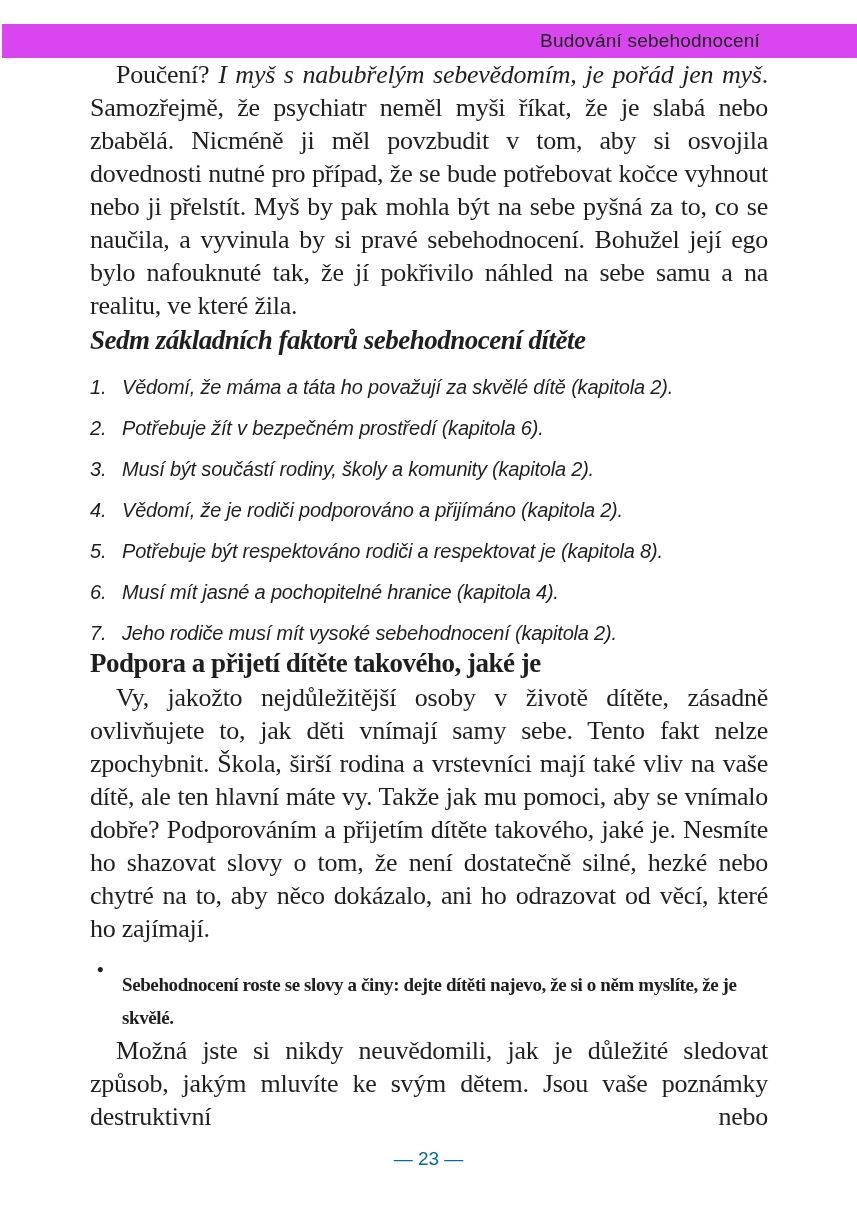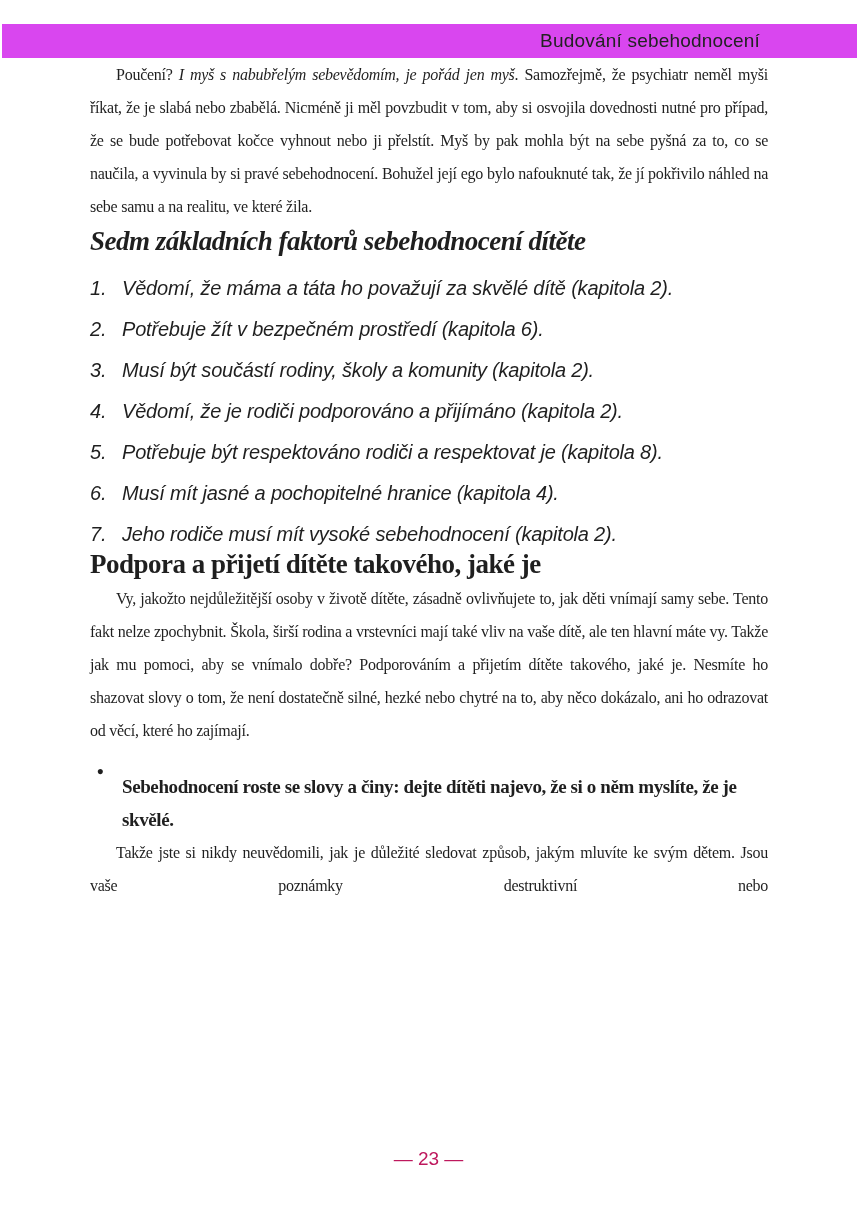--- a/index.html
+++ b/index.html
@@ -33,21 +33,21 @@
     letter-spacing: 0.2px;
   }
   .content {
     position: absolute;
     left: 90px;
     top: 58px;
     width: 678px;
   }
   p.body-par {
     margin: 0;
-    font-size: 16px;
+    font-size: 26px;
     line-height: 33px;
     letter-spacing: -0.25px;
     text-align: justify;
     text-indent: 26px;
   }
   p.body-par em { font-style: italic; }
   .par-intro { margin-top: 30px; }
   h2.section-title {
     margin: 0;
     font-size: 27px;
@@ -89,21 +89,21 @@
   .page-footer {
     position: absolute;
     left: 0;
     top: 1148px;
     width: 857px;
     text-align: center;
   }
   .page-number {
     font-family: "Liberation Sans", "DejaVu Sans", sans-serif;
     font-size: 19px;
-    color: #be185d;
+    color: #0369a1;
   }
 </style>
 </head>
 <body>
 
 <div class="page">
 
   <div class="header-bar">
     <span class="header-title">Budování sebehodnocení</span>
   </div>
@@ -147,21 +147,21 @@
 
     <h2 class="section-title title-support">Podpora a přijetí dítěte takového, jaké je</h2>
 
     <p class="body-par par-support">Vy, jakožto nejdůležitější osoby v životě dítěte, zásadně ovlivňujete to, jak děti vnímají samy sebe. Tento fakt nelze zpochybnit. Škola, širší rodina a vrstevníci mají také vliv na vaše dítě, ale ten hlavní máte vy. Takže jak mu pomoci, aby se vnímalo dobře? Podporováním a přijetím dítěte takového, jaké je. Nesmíte ho shazovat slovy o tom, že není dostatečně silné, hezké nebo chytré na to, aby něco dokázalo, ani ho odrazovat od věcí, které ho zajímají.</p>
 
     <div class="bullet-item">
       <span class="bullet-marker">•</span>
       <span class="bullet-text">Sebehodnocení roste se slovy a činy: dejte dítěti najevo, že si o něm myslíte, že je skvělé.</span>
     </div>
 
-    <p class="body-par par-final">Takže jste si nikdy neuvědomili, jak je důležité sledovat způsob, jakým mluvíte ke svým dětem. Jsou vaše poznámky destruktivní nebo</p>
+    <p class="body-par par-final">Možná jste si nikdy neuvědomili, jak je důležité sledovat způsob, jakým mluvíte ke svým dětem. Jsou vaše poznámky destruktivní nebo</p>
 
   </div>
 
   <div class="page-footer">
     <span class="page-number">— 23 —</span>
   </div>
 
 </div>
 
 </body></html>

